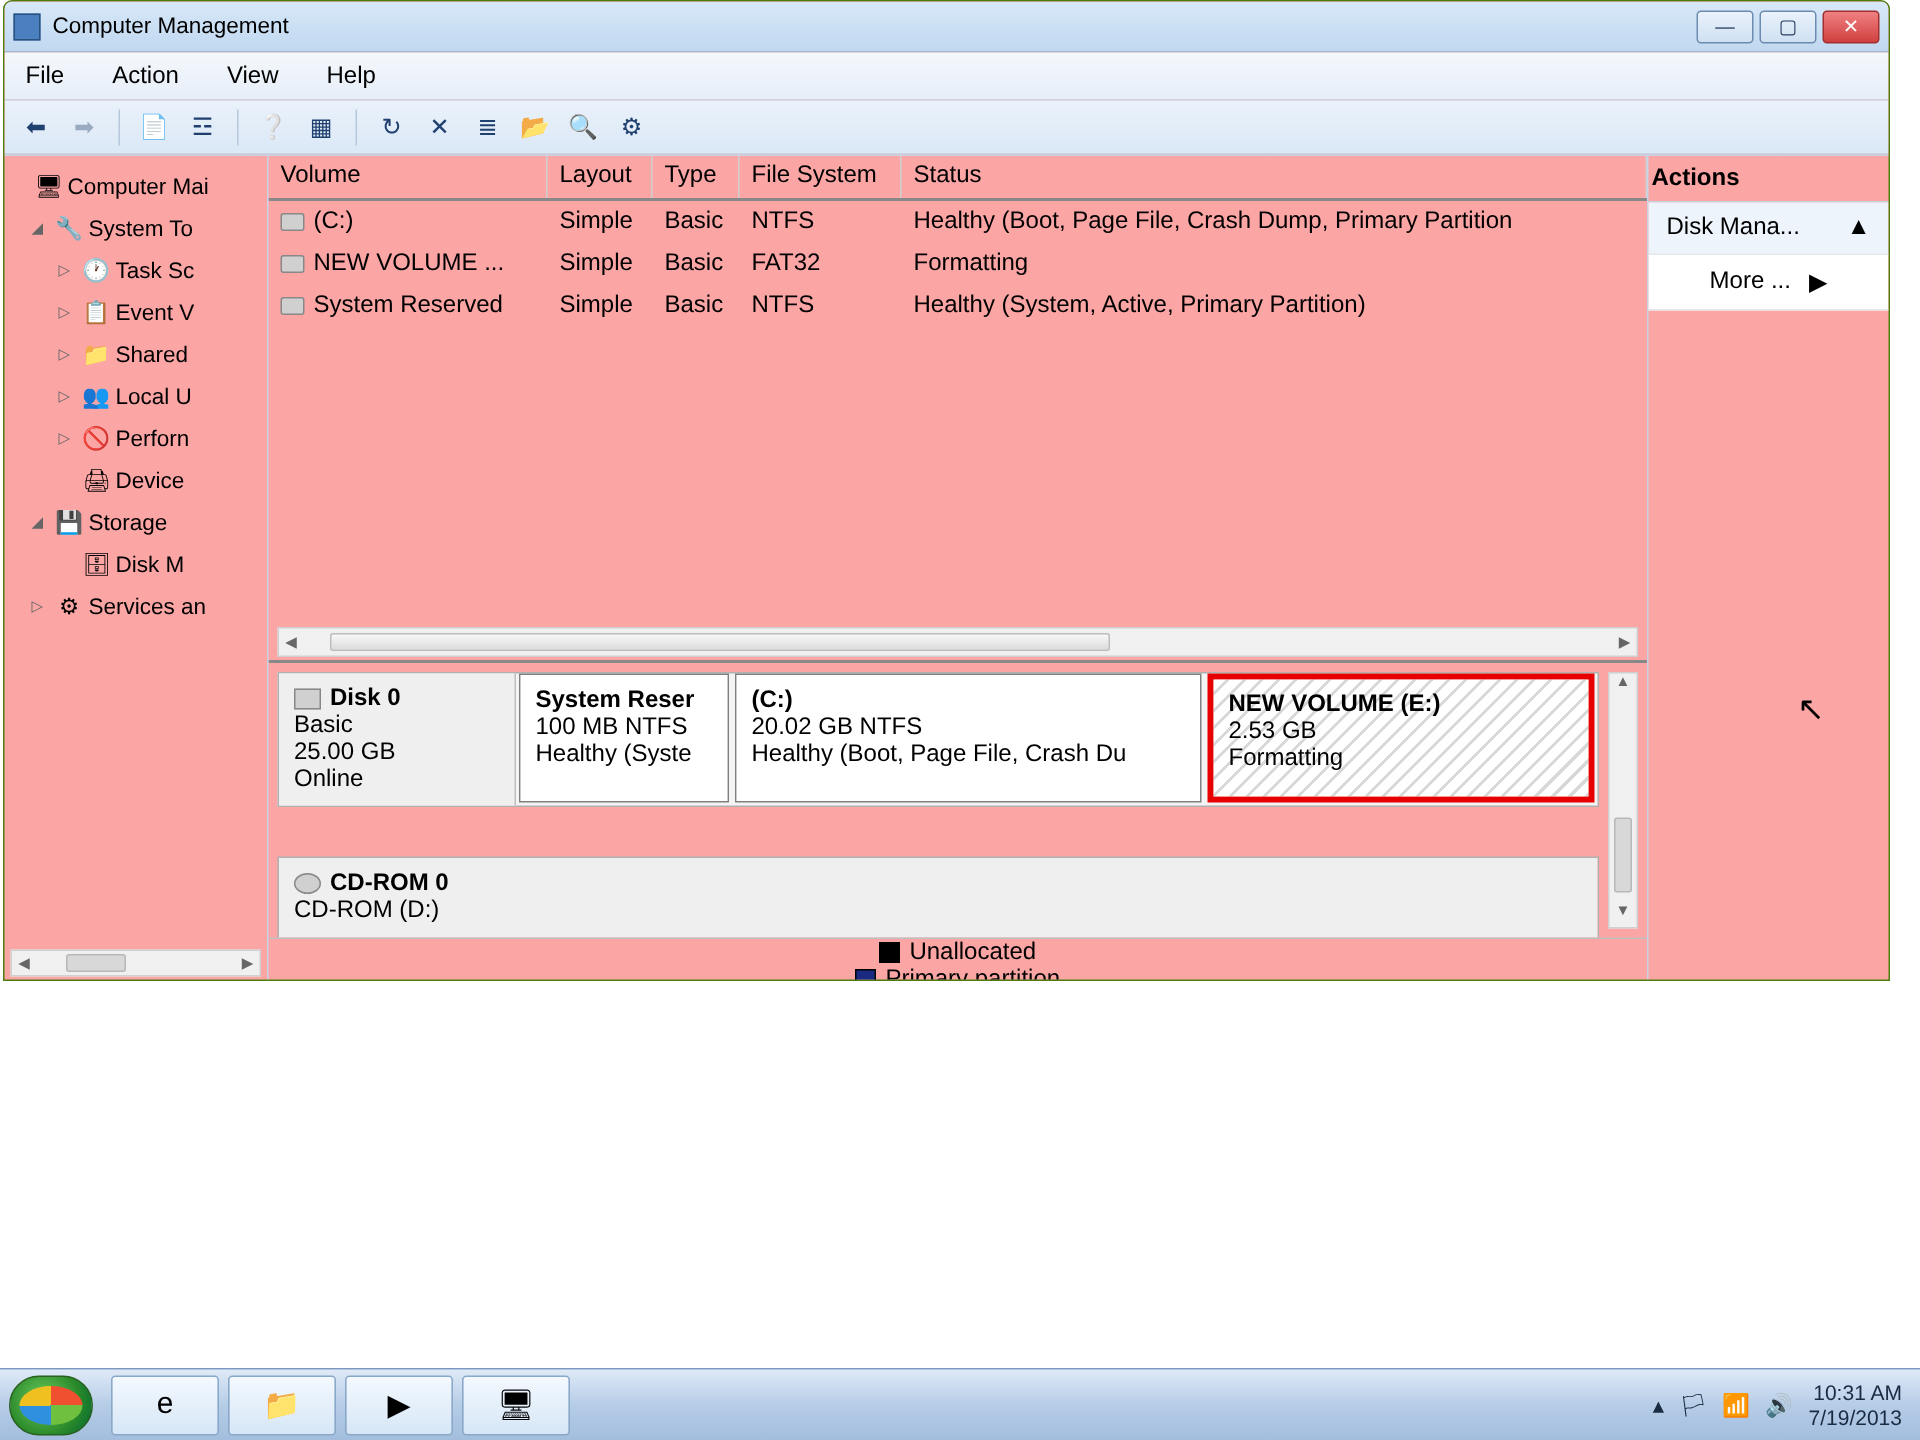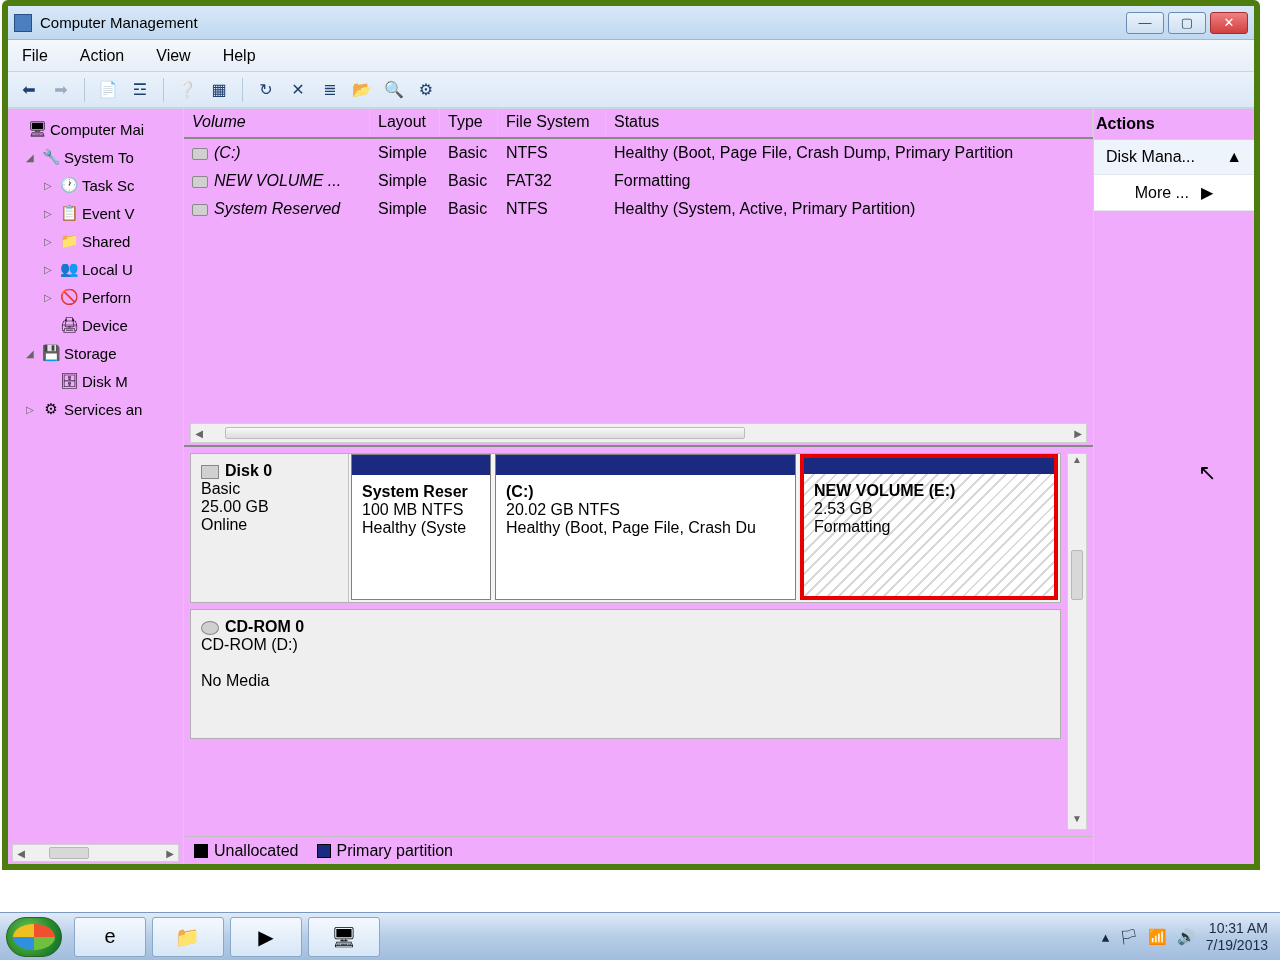--- a/index.html
+++ b/index.html
@@ -1,21 +1,21 @@
 <!DOCTYPE html>
 <html><head>
 <meta charset="utf-8">
 <style>
 * { box-sizing: border-box; margin: 0; padding: 0; font-family: "Segoe UI", Tahoma, sans-serif; }
 html, body { width: 1280px; height: 960px; overflow: hidden; background: #fff; }
 
 .window {
-  width: 1258px; height: 870px; position: absolute; left: 2px; top: 0;
-  border: 6px solid #4d7c0f; border-radius: 6px 6px 0 0; overflow: hidden;
-  background: #f0abfc;
+  width: 1258px; height: 654px; position: absolute; left: 2px; top: 0;
+  border: 1px solid #4d7c0f; border-radius: 6px 6px 0 0; overflow: hidden;
+  background: #fca5a5;
   display: flex; flex-direction: column;
 }
 .titlebar {
   height: 34px; background: linear-gradient(#d8e8f8, #c0d8f0);
   display: flex; align-items: center; padding: 0 6px; gap: 8px; border-bottom: 1px solid #a0b8d0;
 }
 .titlebar .app-icon { width: 18px; height: 18px; background: #4a80c0; border: 1px solid #2a5080; }
 .titlebar .title { font-size: 15px; color: #000; flex: 1; }
 .win-btns { display: flex; gap: 4px; }
 .win-btn { width: 38px; height: 22px; border: 1px solid #6b8cb0; border-radius: 3px; background: linear-gradient(#eaf2fb,#cfe0f2); display:flex;align-items:center;justify-content:center;font-size:13px;color:#2a4060;}
@@ -39,46 +39,46 @@
 .nav-scroll { position:absolute; bottom:2px; left:4px; right:4px; height:18px; background:#f0f0f0; border:1px solid #d0d0d0; display:flex; align-items:center;}
 .nav-scroll .thumb { width:40px; height:12px; background:#d8d8d8; border:1px solid #b8b8b8; margin-left:20px; border-radius:2px;}
 .nav-scroll .ar { width:16px; text-align:center; font-size:10px; color:#666;}
 
 .centerpane { flex:1; display:flex; flex-direction:column; border-right:1px solid #c8d4e4; min-width:0;}
 .vol-header { display:flex; height:30px; border-bottom:2px solid #888; font-size:16px;}
 .vol-header .col { padding:4px 8px; border-right:1px solid #d0d0d0;}
 .vol-rows { font-size:16px; }
 .vol-row { display:flex; height:28px; align-items:center;}
 .vol-row .cell { padding:2px 8px; overflow:hidden; white-space:nowrap;}
-.col-volume { width:186px;font-style:italic;} .col-layout{width:70px;} .col-type{width:58px;} .col-fs{width:108px;} .col-status{flex:1;}
+.col-volume { width:186px;} .col-layout{width:70px;} .col-type{width:58px;} .col-fs{width:108px;} .col-status{flex:1;}
 .vol-icon{display:inline-block;width:16px;height:12px;background:#d0d0d0;border:1px solid #888;border-radius:2px;margin-right:6px;vertical-align:middle;}
 
 .mid-scroll { height:20px; margin:4px 6px 2px 6px; background:#f0f0f0; border:1px solid #d0d0d0; display:flex; align-items:center;}
 .mid-scroll .thumb{height:12px;width:520px;background:linear-gradient(#f8f8f8,#dcdcdc);border:1px solid #bcbcbc;margin-left:18px;border-radius:2px;}
 .mid-scroll .ar{width:16px;text-align:center;font-size:10px;color:#666;}
 .mid-scroll .spacer{flex:1;}
 
 .diskmap { flex:1; border-top:2px solid #888; padding:6px; display:flex; gap:6px; overflow:hidden;}
 .diskmap-inner{flex:1; display:flex; flex-direction:column; gap:6px;}
 .disk-row { display:flex; border:1px solid #b0b0b0; background:#f4f4f4; height:150px;}
 .disk-label { width:158px; padding:8px 10px; font-size:16px; background:#efefef; border-right:1px solid #c0c0c0;}
 .disk-label b{font-weight:bold;}
 .disk-icon{display:inline-block;width:18px;height:14px;background:#d0d0d0;border:1px solid #888;margin-right:6px;vertical-align:middle;}
 .parts { flex:1; display:flex; gap:4px; padding:0 2px 2px 2px;}
-.part { border:1px solid #808080; display:flex; flex-direction:column; font-size:16px; overflow:hidden;}
+.part { border:1px solid #808080; display:flex; flex-direction:row; font-size:16px; overflow:hidden;}
 .part .bar { height:20px; background:#1a2a80; }
 .part .body { padding:8px 10px; flex:1; background:#fff;}
 .part.hatched .body { background: repeating-linear-gradient(135deg,#fff,#fff 6px,#d8d8d8 6px,#d8d8d8 8px);}
 .part.highlight { border:4px solid #e80000; }
 .part.highlight .bar{height:16px;}
 .disk-vscroll{width:20px;background:#f0f0f0;border:1px solid #d0d0d0;display:flex;flex-direction:column;align-items:center;}
 .disk-vscroll .ar{height:16px;font-size:10px;color:#666;}
 .disk-vscroll .thumb{width:12px;height:50px;background:#d8d8d8;border:1px solid #b8b8b8;border-radius:2px;margin-top:80px;}
 
-.legend { height:28px; border-top:1px solid #c0c0c0; display:flex; align-items:center; gap:18px; padding:0 10px; font-size:16px;}
+.legend { height:28px; border-top:1px solid #c0c0c0; display:flex; align-items:center; padding:0 10px; font-size:16px;flex-direction:column;}
 .legend .sw{width:14px;height:14px;display:inline-block;border:1px solid #000;margin-right:6px;vertical-align:middle;}
 
 .actions { width:160px; font-size:16px;}
 .actions-hdr { padding:6px 2px; font-weight:bold; border-bottom:1px solid #c8d4e4;}
 .act-row { padding:8px 12px; border-bottom:1px solid #e4e8ec; display:flex; align-items:center; justify-content:space-between; background:#eef4fb;}
 .act-row.sub{background:#fff; justify-content:center; gap:12px;}
 
 .taskbar { position:absolute; left:0; bottom:0; width:1280px; height:48px; background:linear-gradient(#dfeaf7,#b6cde7,#a2bddd); border-top:1px solid #7a98c0; display:flex; align-items:center;}
 .start { width:56px; height:40px; margin-left:6px; border-radius:20px; background:radial-gradient(circle at 40% 40%,#6ecb5e,#2a8a2a 60%,#063); border:1px solid #2a6020; position:relative;}
 .start::after{content:"";position:absolute;inset:6px;border-radius:50%;background:conic-gradient(#f05030 0 90deg,#70c040 90deg 180deg,#3090e0 180deg 270deg,#f0c020 270deg 360deg);}
@@ -255,21 +255,21 @@
               <div class="part" style="flex:1">
                 <div class="bar"></div>
                 <div class="body"><b>  (C:)</b><br><span>20.02 GB NTFS</span><br><span>Healthy (Boot, Page File, Crash Du</span></div>
               </div>
               <div class="part hatched highlight" style="width:258px">
                 <div class="bar"></div>
                 <div class="body"><b>NEW VOLUME  (E:)</b><br><span>2.53 GB</span><br><span>Formatting</span></div>
               </div>
             </div>
           </div>
-          <div class="disk-row" style="height:130px;">
+          <div class="disk-row" style="height:130px;margin-top:27px;">
             <div class="disk-label" style="width:100%; border-right:none;">
               <span class="disk-icon" style="border-radius:50%"></span><b>CD-ROM 0</b><br>
               <span>CD-ROM (D:)</span><br><br>
               <span>No Media</span>
             </div>
           </div>
         </div>
         <div class="disk-vscroll">
             <span class="ar">▲</span>
             <div class="thumb"></div>

